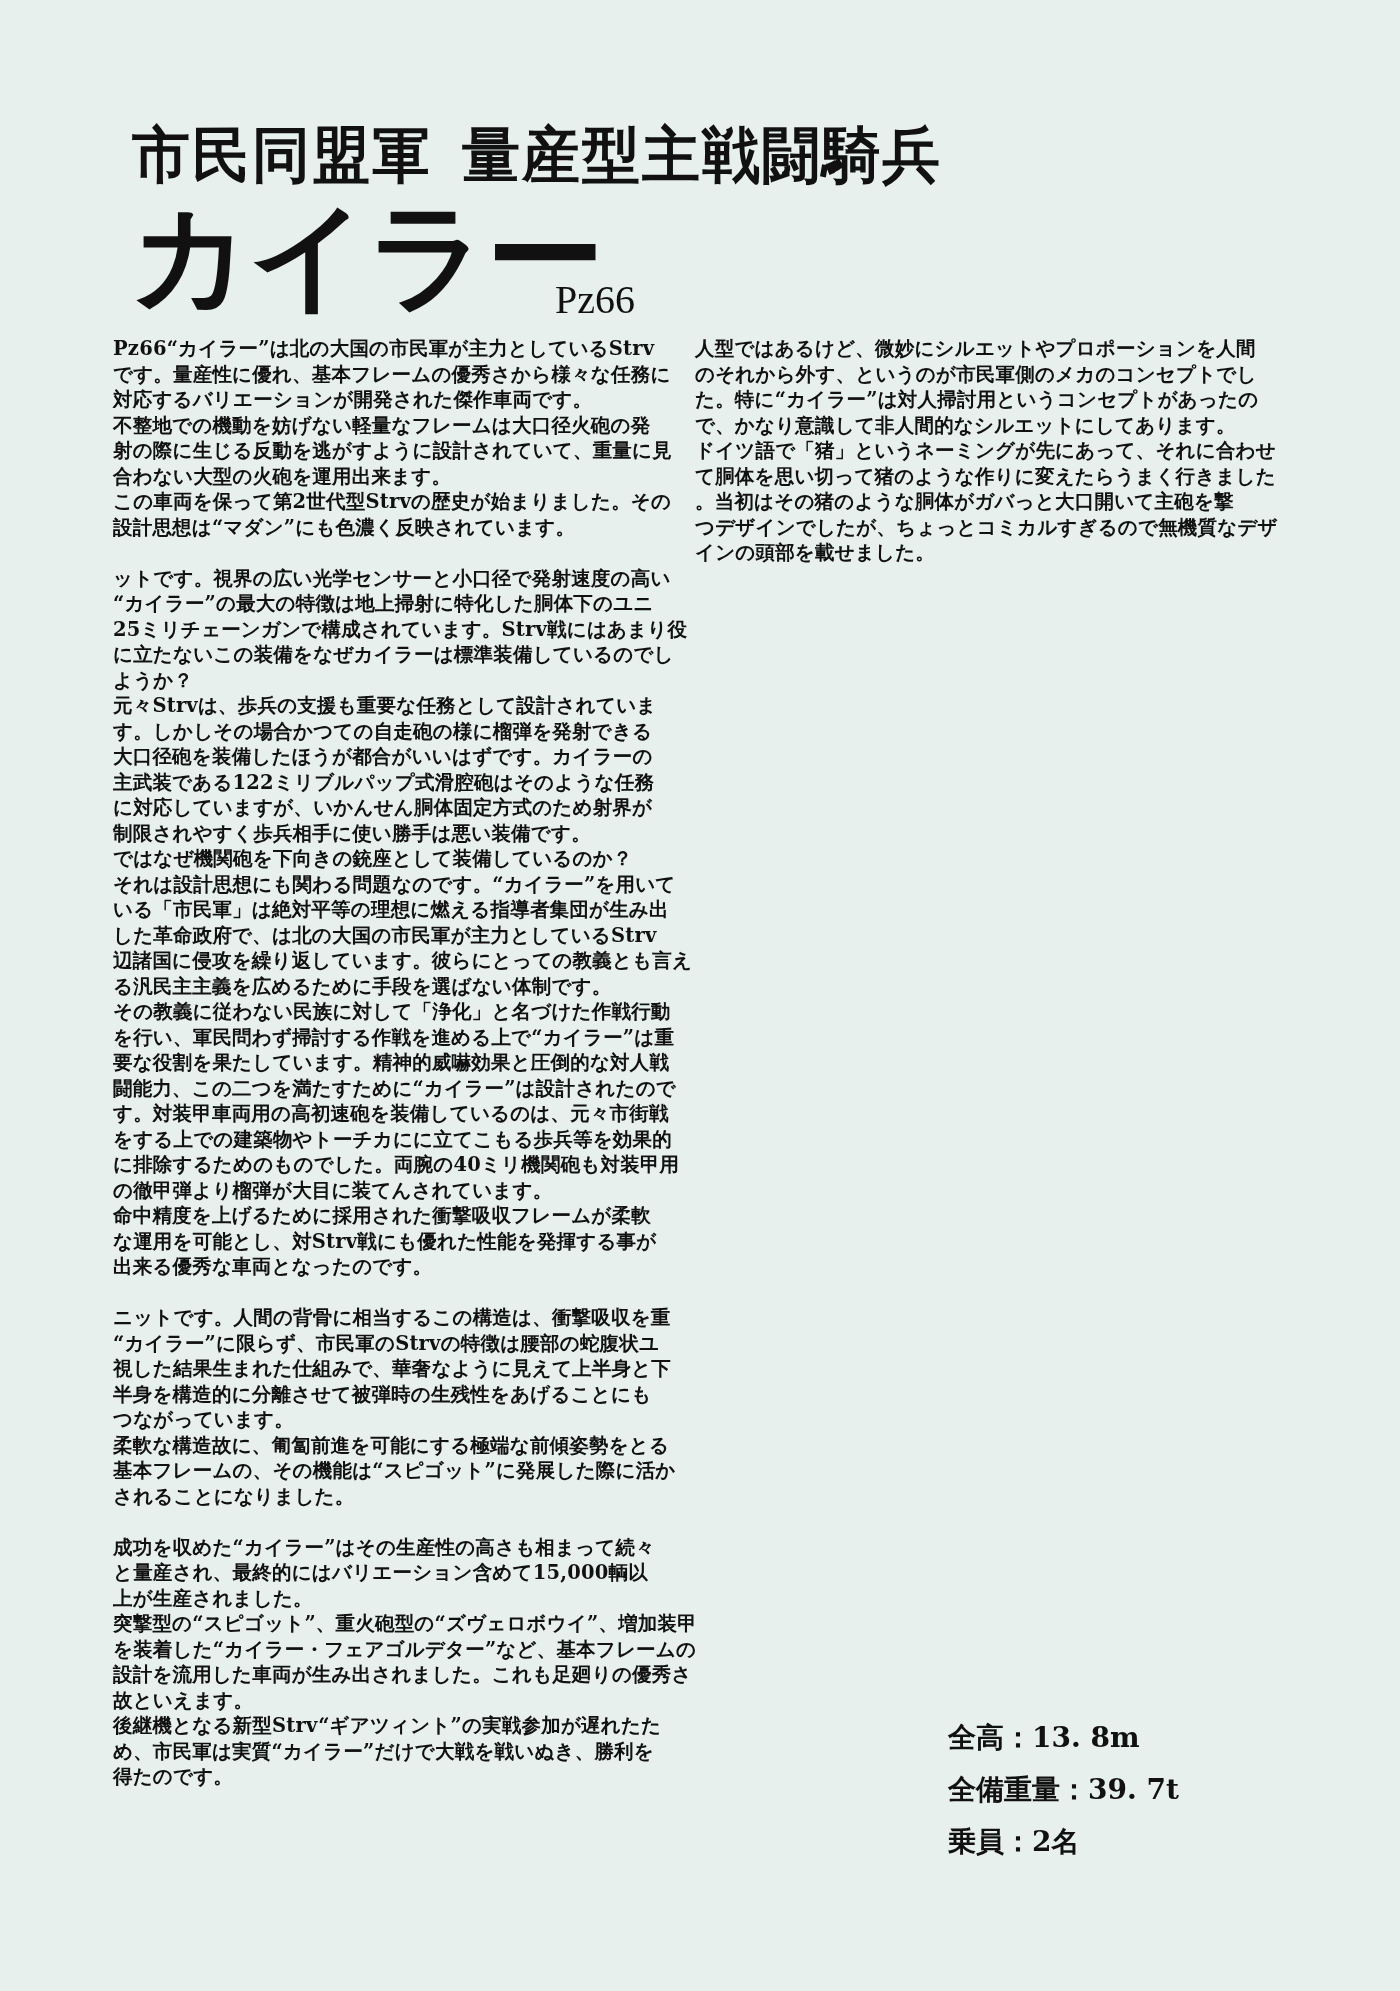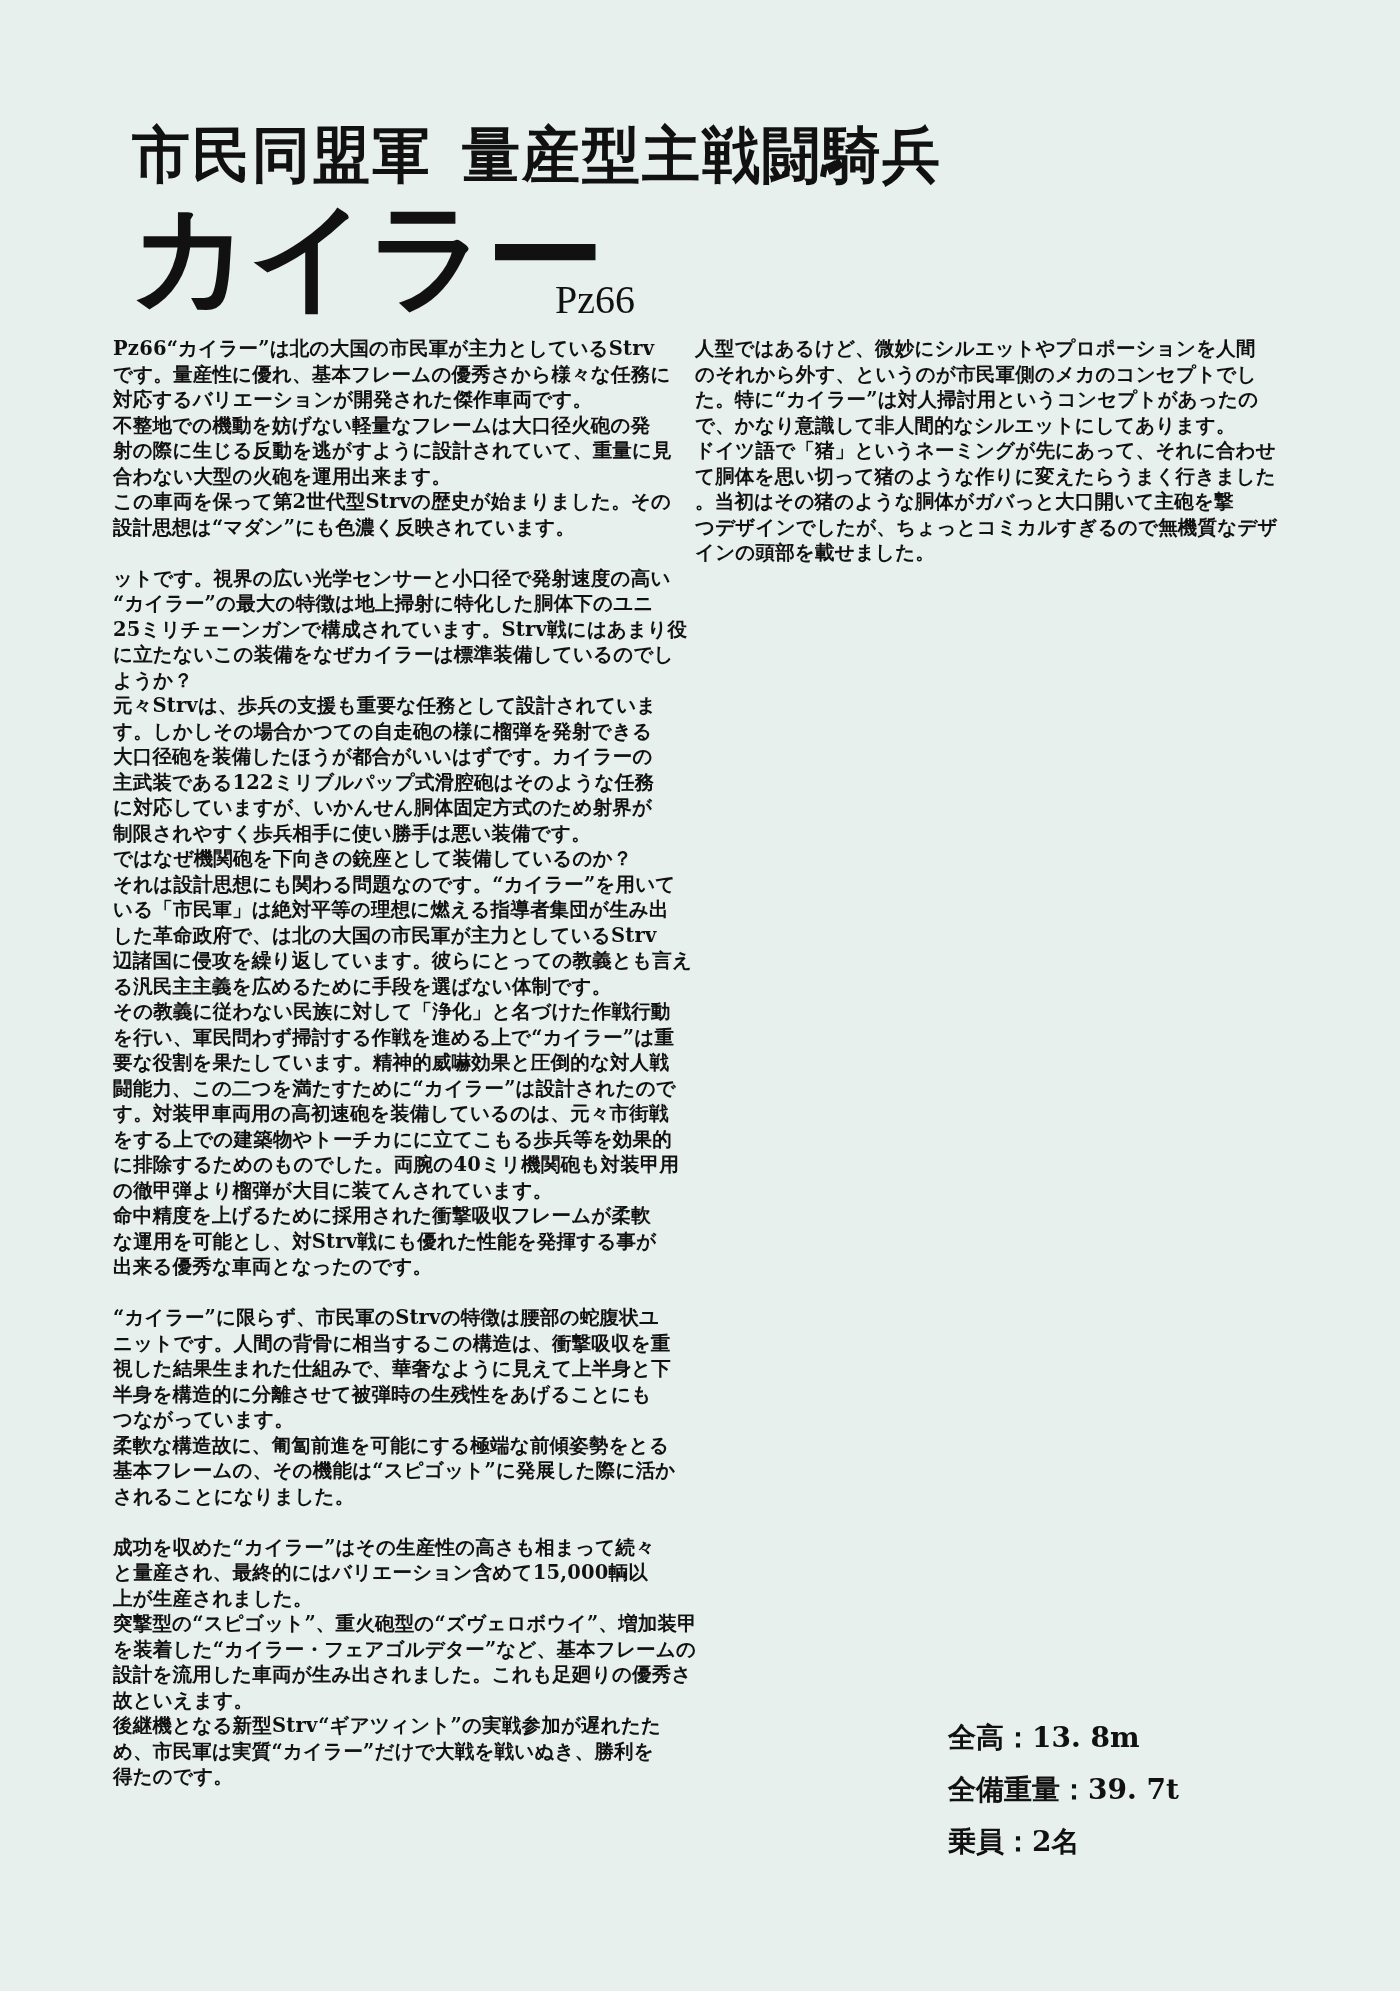--- a/index.html
+++ b/index.html
@@ -127,22 +127,22 @@
         <span class="line">す。対装甲車両用の高初速砲を装備しているのは、元々市街戦</span>
         <span class="line">をする上での建築物やトーチカにに立てこもる歩兵等を効果的</span>
         <span class="line">に排除するためのものでした。両腕の40ミリ機関砲も対装甲用</span>
         <span class="line">の徹甲弾より榴弾が大目に装てんされています。</span>
         <span class="line">命中精度を上げるために採用された衝撃吸収フレームが柔軟</span>
         <span class="line">な運用を可能とし、対Strv戦にも優れた性能を発揮する事が</span>
         <span class="line">出来る優秀な車両となったのです。</span>
       </div>
       <div class="blank"></div>
       <div>
+        <span class="line">ニットです。人間の背骨に相当するこの構造は、衝撃吸収を重</span>
         <span class="line">“カイラー”に限らず、市民軍のStrvの特徴は腰部の蛇腹状ユ</span>
-        <span class="line">ニットです。人間の背骨に相当するこの構造は、衝撃吸収を重</span>
         <span class="line">視した結果生まれた仕組みで、華奢なように見えて上半身と下</span>
         <span class="line">半身を構造的に分離させて被弾時の生残性をあげることにも</span>
         <span class="line">つながっています。</span>
         <span class="line">柔軟な構造故に、匍匐前進を可能にする極端な前傾姿勢をとる</span>
         <span class="line">基本フレームの、その機能は“スピゴット”に発展した際に活か</span>
         <span class="line">されることになりました。</span>
       </div>
       <div class="blank"></div>
       <div>
         <span class="line">成功を収めた“カイラー”はその生産性の高さも相まって続々</span>

